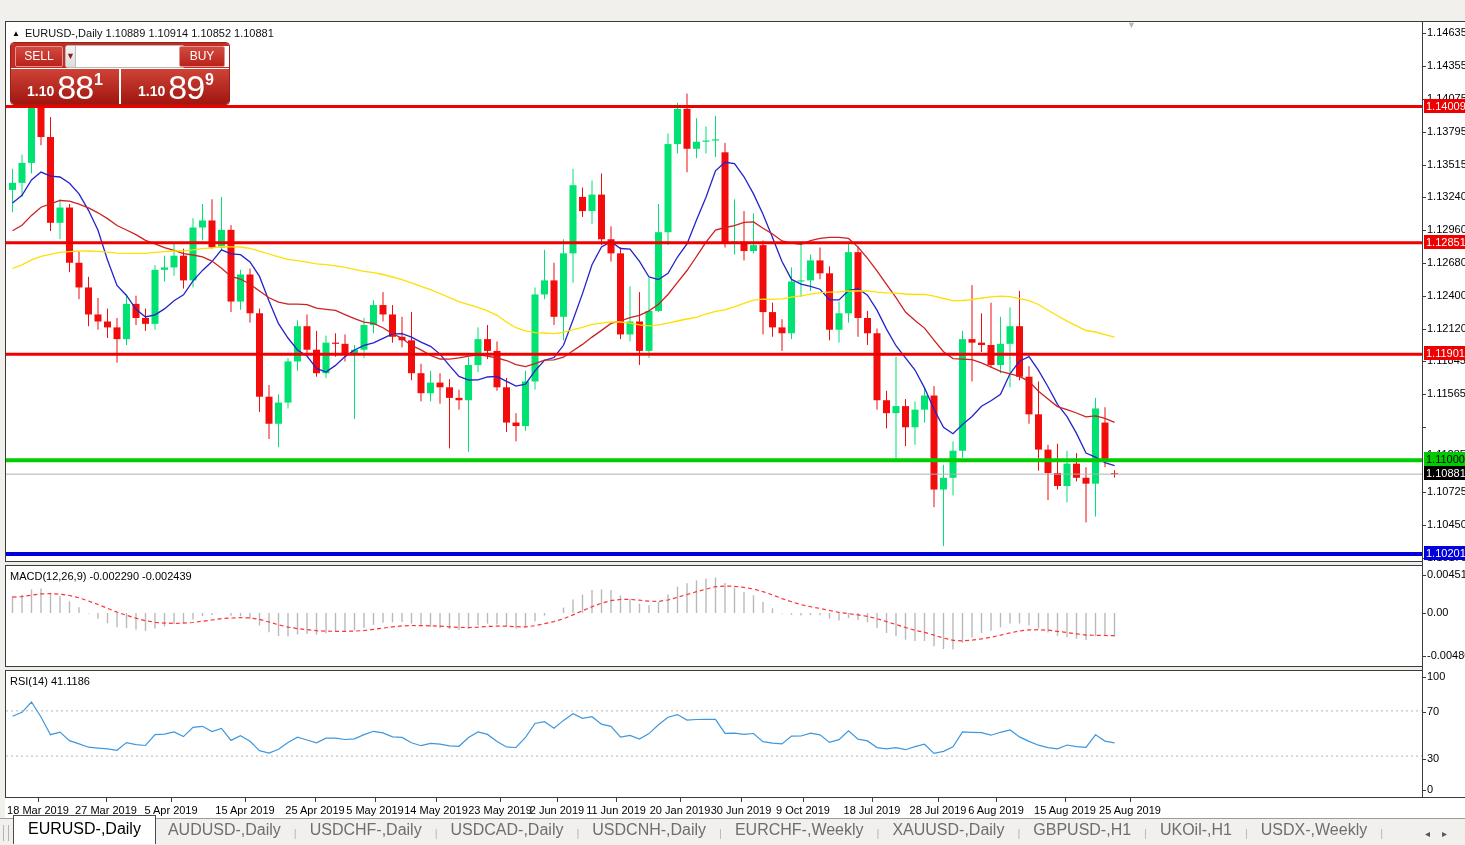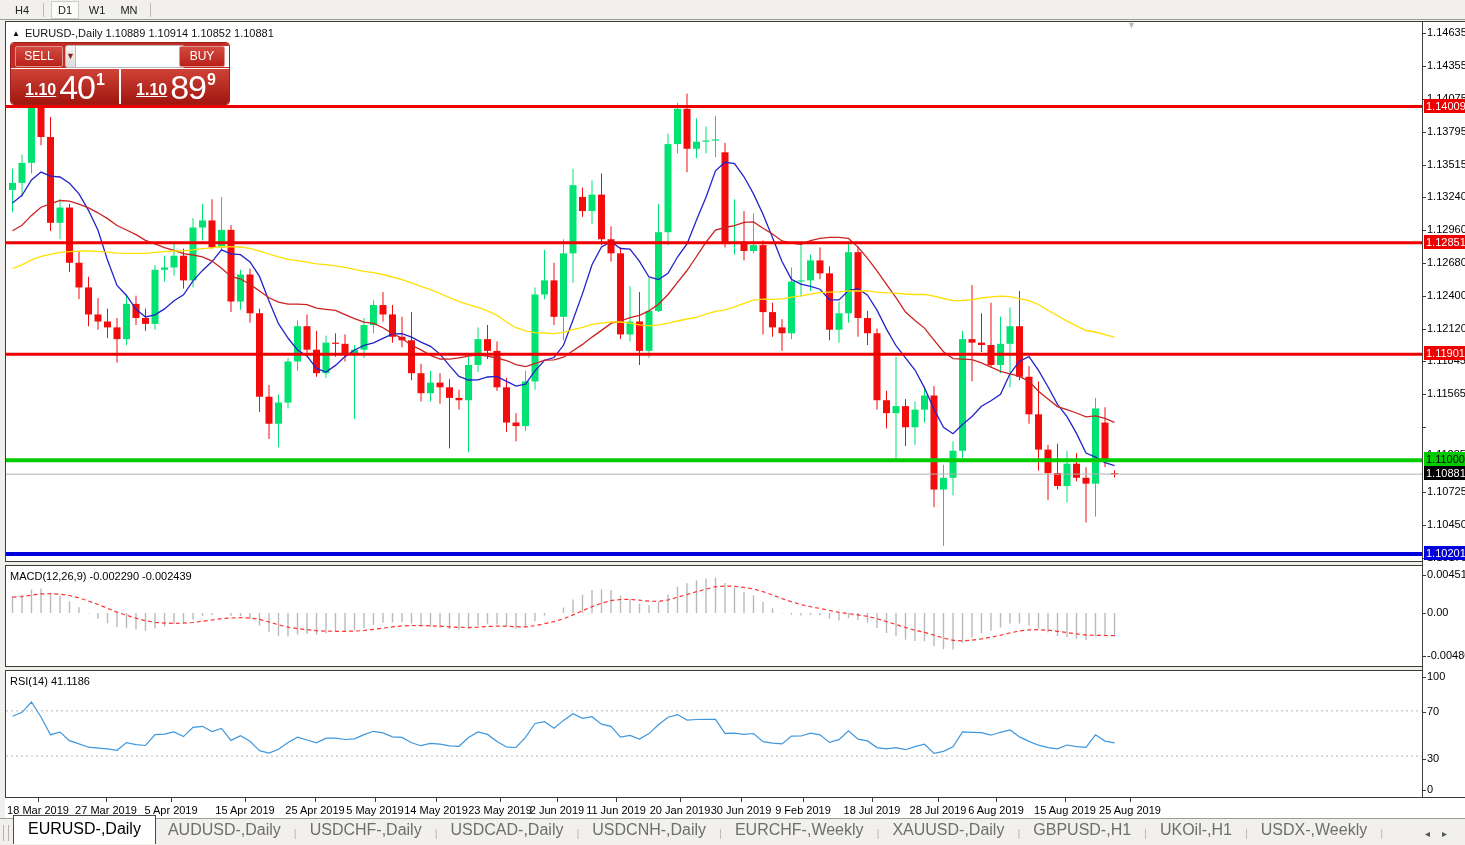--- a/index.html
+++ b/index.html
@@ -36,44 +36,36 @@
   #wrow1{position:absolute;left:0;top:0;width:100%;height:25px;background:#c42d26;}
   .wbtn{position:absolute;top:3px;height:19px;line-height:19px;text-align:center;color:#fff;font-size:12px;
         background:linear-gradient(#d24b41,#b92219);border:1px solid #e0968f;border-radius:2px;cursor:pointer;}
   #sell-btn{left:4px;width:46px;} #buy-btn{right:4px;width:44px;}
   #spinner{position:absolute;left:54px;top:2px;width:118px;height:21px;background:#e9e9e9;border:1px solid #b9b9b9;border-radius:3px;display:flex;}
   .spin-btn{width:20px;height:100%;background:linear-gradient(#f4f4f4,#dcdcdc);border-right:1px solid #bbb;color:#8d1d16;font-size:9px;line-height:21px;text-align:center;cursor:pointer;}
   #vol-input{flex:1;border:none;background:#fff;font:13px "Liberation Sans",sans-serif;text-align:right;padding-right:6px;outline:none;color:#000;}
   .pricebox{position:absolute;top:26px;height:37px;background:linear-gradient(#cf4237,#9d140d);color:#fff;display:flex;align-items:flex-end;justify-content:center;padding-bottom:4px;box-sizing:border-box;}
   #price-sell{left:0;width:108px;border-bottom-left-radius:4px;}
   #price-buy{left:110px;width:110px;border-bottom-right-radius:4px;}
-  .p-small{font-size:16px;font-weight:bold;margin-right:3px;margin-bottom:3px;text-decoration:underline;}
+  .p-small{font-size:14px;font-weight:bold;margin-right:3px;margin-bottom:3px;}
   .p-big{font-size:34px;line-height:30px;letter-spacing:-1px;}
   .p-sup{font-size:16px;font-weight:bold;position:relative;top:-13px;margin-left:1px;}
   
   #tabbar{position:absolute;left:0;top:818px;width:100%;height:25px;background:#f1f0ec;border-top:1px solid #9c9c9c;display:flex;align-items:flex-end;}
   #tab-grip{width:4px;height:16px;border-left:1px solid #b5b3ac;border-right:1px solid #b5b3ac;margin:0 4px 3px 3px;}
   .tab{padding:4px 12px 5px 12px;color:#6e6e6e;font-size:16px;white-space:nowrap;cursor:pointer;}
   .tab.active{background:#fff;color:#000;border:1px solid #4a4a4a;border-bottom:none;padding:4px 14px 6px 14px;}
   .tab-sep{color:#b8b6b0;margin:0 1px 5px 1px;}
   #tab-nav{position:absolute;right:6px;bottom:6px;color:#555;font-size:10px;letter-spacing:12px;}
   svg{position:absolute;left:0;top:0;}
 </style>
 </head>
 <body>
 <div id="app">
 
-  <div id="toolbar">
-      <div class="tf-btn">H4</div>
-      <div class="tf-sep"></div>
-      <div class="tf-btn active">D1</div>
-      <div class="tf-btn">W1</div>
-      <div class="tf-btn">MN</div>
-      <div class="tf-sep"></div>
-    </div>
 
   <div id="winborder-left"></div>
   <div id="wintop"></div>
 
   <div id="main-panel" class="panel">
       <svg width="1416" height="539" viewBox="6 22 1416 539">
         <g>
           <line x1="12.5" y1="168.7574999999987" x2="12.5" y2="212.23249999999913" stroke="#00e272" stroke-width="1"></line>
           <rect x="9" y="182.85749999999976" width="7" height="7.049999999999216" fill="#00e272"></rect>
           <line x1="22" y1="154.65750000000025" x2="22" y2="196.95749999999822" stroke="#00e272" stroke-width="1"></line>
@@ -530,21 +522,21 @@
       <div class="date-label" style="left: 495px;">23 May 2019</div>
       <div class="date-tick" style="left: 552px;"></div>
       <div class="date-label" style="left: 552px;">2 Jun 2019</div>
       <div class="date-tick" style="left: 611px;"></div>
       <div class="date-label" style="left: 611px;">11 Jun 2019</div>
       <div class="date-tick" style="left: 675px;"></div>
       <div class="date-label" style="left: 675px;">20 Jan 2019</div>
       <div class="date-tick" style="left: 736px;"></div>
       <div class="date-label" style="left: 736px;">30 Jun 2019</div>
       <div class="date-tick" style="left: 798px;"></div>
-      <div class="date-label" style="left: 798px;">9 Feb 2019</div>
+      <div class="date-label" style="left: 798px;">9 Oct 2019</div>
       <div class="date-tick" style="left: 867px;"></div>
       <div class="date-label" style="left: 867px;">18 Jul 2019</div>
       <div class="date-tick" style="left: 933px;"></div>
       <div class="date-label" style="left: 933px; text-align: right;">28 Jul 2019</div>
       <div class="date-tick" style="left: 991px;"></div>
       <div class="date-label" style="left: 991px;">6 Aug 2019</div>
       <div class="date-tick" style="left: 1060px;"></div>
       <div class="date-label" style="left: 1060px;">15 Aug 2019</div>
       <div class="date-tick" style="left: 1125px;"></div>
       <div class="date-label" style="left: 1125px;">25 Aug 2019</div>
@@ -561,21 +553,21 @@
       <div id="sell-btn" class="wbtn">SELL</div>
       <div id="spinner">
         <div class="spin-btn" id="spin-down">▼</div>
         <input id="vol-input" value="1.00" style="">
 
       </div>
       <div id="buy-btn" class="wbtn">BUY</div>
     </div>
     <div id="price-sell" class="pricebox">
       <span class="p-small">1.10</span>
-        <span class="p-big">40</span>
+        <span class="p-big">88</span>
         <span class="p-sup">1</span>
     </div>
     <div id="price-buy" class="pricebox">
       <span class="p-small">1.10</span>
         <span class="p-big">89</span>
         <span class="p-sup">9</span>
     </div>
   </div>
 
   <div id="tabbar">

